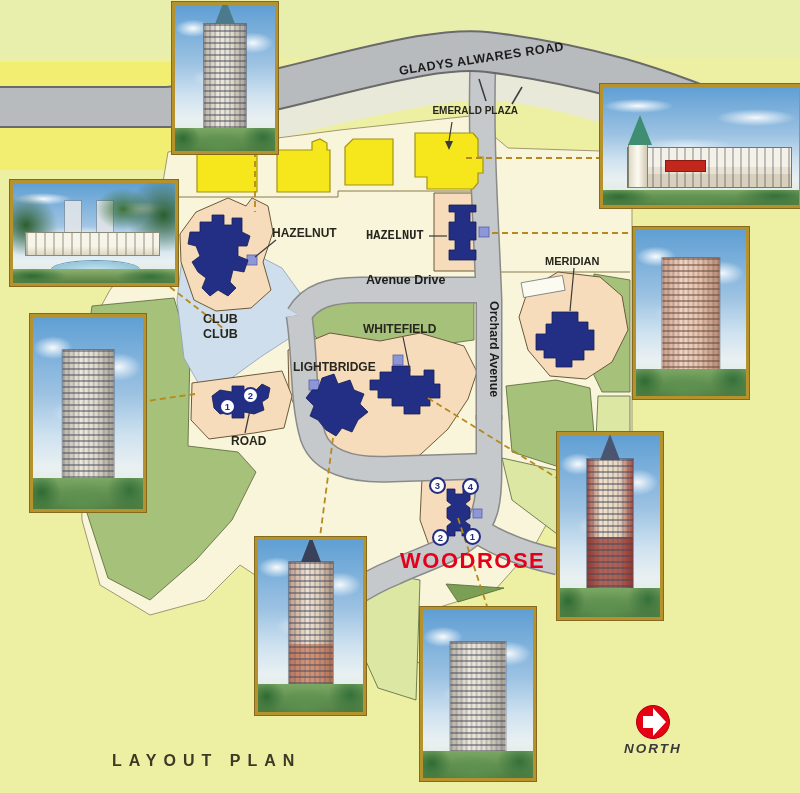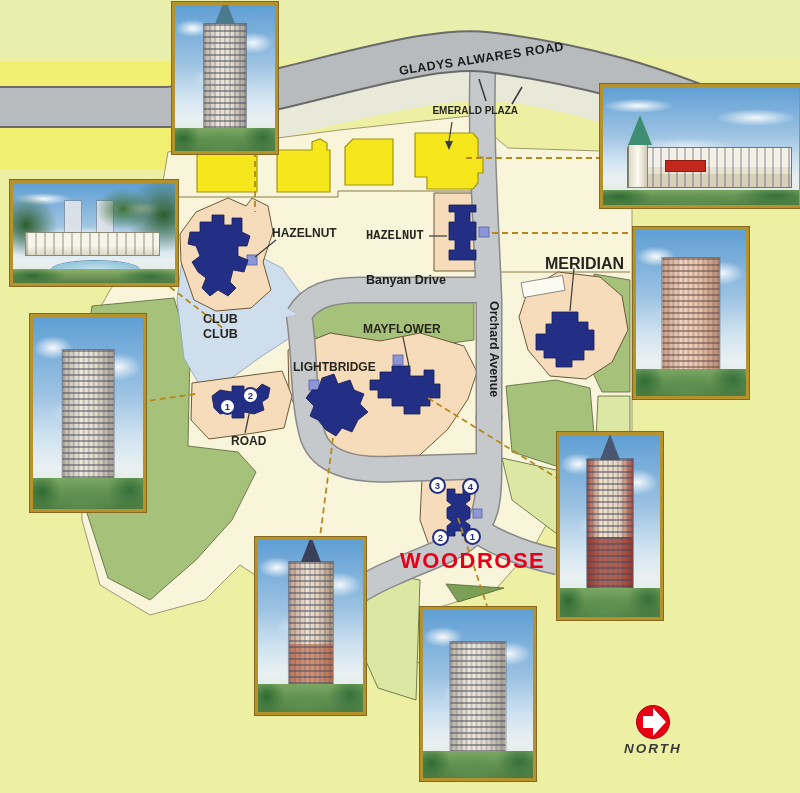--- a/index.html
+++ b/index.html
@@ -9,21 +9,21 @@
     font-family:"Liberation Sans", sans-serif;
   }
   #basemap{position:absolute;left:0;top:0;z-index:1;}
   
   .lbl{position:absolute;z-index:6;font-weight:bold;color:#26261e;white-space:nowrap;}
   .lbl-road{color:#1c1c1c;}
   #lbl-gladys{left:398px;top:64px;width:164px;font-size:12.5px;letter-spacing:.5px;transform:rotate(-8.5deg);transform-origin:0 0;}
   #lbl-emerald{left:398px;top:105px;width:120px;text-align:right;font-size:10px;}
   #lbl-mayflower{left:272px;top:226px;font-size:12px;}
   #lbl-hazelnut{left:366px;top:229px;font-size:12px;font-family:Liberation Mono, monospace;}
-  #lbl-meridian{left:545px;top:255px;font-size:16px;}
+  #lbl-meridian{left:545px;top:255px;font-size:11px;}
   #lbl-banyan{left:366px;top:273px;font-size:12.5px;}
   #lbl-orchard{left:501px;top:301px;font-size:12.5px;transform:rotate(90deg);transform-origin:0 0;}
   #lbl-clubhouse{left:203px;top:312px;width:70px;font-size:12.5px;line-height:14.5px;white-space:normal;}
   #lbl-whitefield{left:363px;top:322px;font-size:12px;}
   #lbl-lightbridge{left:293px;top:360px;font-size:12px;}
   #lbl-ixora{left:231px;top:434px;font-size:12px;}
   #lbl-woodrose{left:400px;top:548px;font-size:22px;letter-spacing:1.5px;color:#e3001a;}
   #lbl-layoutplan{left:112px;top:752px;font-size:16px;letter-spacing:7px;color:#3b3a26;}
   #lbl-north{left:613px;top:741px;width:80px;text-align:center;font-size:13.5px;letter-spacing:2px;color:#3a3a3a;font-style:italic;}
   
@@ -262,28 +262,29 @@
     <div class="ph ph-tower"></div>
     <div class="ph ph-spire" style="bottom:86%;"></div>
     <div class="ph ph-green"></div>
   </div>
 
   <div class="lbl lbl-road" id="lbl-gladys">GLADYS ALWARES ROAD</div>
   <div class="lbl" id="lbl-emerald">EMERALD PLAZA</div>
   <div class="lbl" id="lbl-mayflower">HAZELNUT</div>
   <div class="lbl" id="lbl-hazelnut">HAZELNUT</div>
   <div class="lbl" id="lbl-meridian">MERIDIAN</div>
-  <div class="lbl lbl-road" id="lbl-banyan">Banyan Drive</div>
+  <div class="lbl lbl-road" id="lbl-banyan">Avenue Drive</div>
   <div class="lbl lbl-road" id="lbl-orchard">Orchard Avenue</div>
   <div class="lbl" id="lbl-clubhouse"><span>CLUB</span><br>
     <span>CLUB</span></div>
-  <div class="lbl" id="lbl-whitefield">MAYFLOWER</div>
+  <div class="lbl" id="lbl-whitefield">WHITEFIELD</div>
   <div class="lbl" id="lbl-lightbridge">LIGHTBRIDGE</div>
   <div class="lbl" id="lbl-ixora">ROAD</div>
   <div class="lbl" id="lbl-woodrose">WOODROSE</div>
+  <div class="lbl" id="lbl-layoutplan">LAYOUT PLAN</div>
   <div class="lbl" id="lbl-north">NORTH</div>
 
   <div class="unit" style="left:219px;top:398px;">1</div>
   <div class="unit" style="left:242px;top:387px;">2</div>
   <div class="unit" style="left:429px;top:477px;">3</div>
   <div class="unit" style="left:462px;top:478px;">4</div>
   <div class="unit" style="left:432px;top:529px;">2</div>
   <div class="unit" style="left:464px;top:528px;">1</div>
 
 </div>

